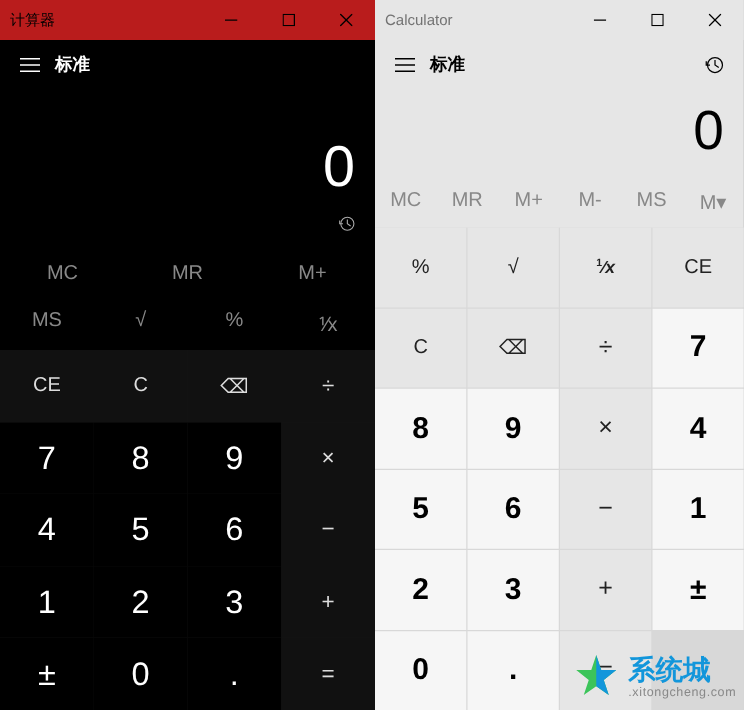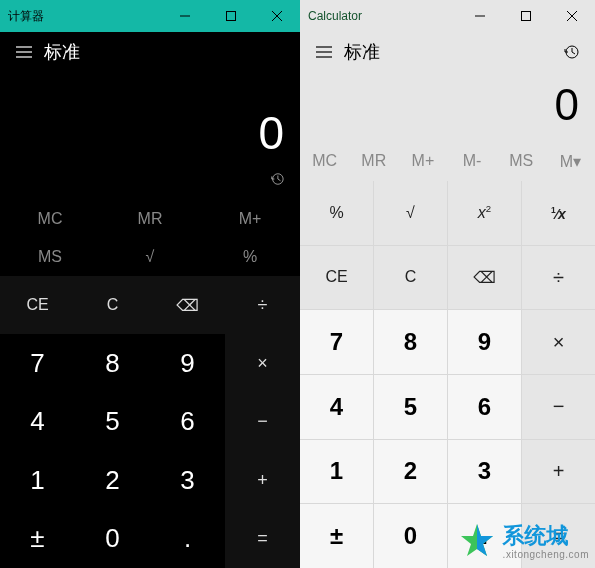--- a/index.html
+++ b/index.html
@@ -3,34 +3,34 @@
 <meta charset="utf-8">
 <style>
   * { box-sizing: border-box; margin: 0; padding: 0; font-family: "Segoe UI", "Microsoft YaHei", sans-serif; }
   body { width: 595px; height: 568px; display: flex; overflow: hidden; background: #fff; position: relative; }
   .window { display: flex; flex-direction: column; height: 100%; }
   .window.dark { width: 300px; background: #000; color: #fff; }
   .window.light { width: 295px; background: #e6e6e6; color: #000; }
 
   
   .titlebar { display: flex; align-items: center; height: 32px; font-size: 12px; }
-  .dark .titlebar { background: #14b8a6; color: #000; }
-  .light .titlebar { background: #e6e6e6; color: #14532d; }
+  .dark .titlebar { background: #b91c1c; color: #000; }
+  .light .titlebar { background: #e6e6e6; color: #737373; }
   .titlebar .title { padding-left: 8px; flex: 1; }
   .titlebar .winbtns { display: flex; }
   .titlebar .winbtn { width: 46px; height: 32px; display: flex; align-items: center; justify-content: center; }
   .titlebar .winbtn svg { width: 10px; height: 10px; stroke: #000; stroke-width: 1; fill: none; }
 
   
   .modebar { display: flex; align-items: center; height: 40px; padding: 0 8px; }
   .modebar .hamburger { width: 32px; height: 32px; display: flex; align-items: center; justify-content: center; }
   .modebar .hamburger svg { width: 16px; height: 12px; }
   .dark .hamburger svg line { stroke: #fff; stroke-width: 1.2; }
   .light .hamburger svg line { stroke: #000; stroke-width: 1.2; }
-  .modebar .mode { font-size: 18px; font-weight: 400; margin-left: 4px; flex: 1; }
+  .modebar .mode { font-size: 14px; font-weight: 700; margin-left: 4px; flex: 1; }
   .modebar .history { width: 32px; height: 32px; display: flex; align-items: center; justify-content: center; }
   .modebar .history svg { width: 16px; height: 16px; fill: none; }
   .light .history svg { stroke: #000; }
 
   
   .display { text-align: right; padding: 8px 16px 12px; font-weight: 300; }
   .dark .display { font-size: 46px; min-height: 100px; display:flex; align-items:flex-end; justify-content:flex-end;}
   .light .display { font-size: 44px; min-height: 70px; display:flex; align-items:flex-end; justify-content:flex-end;}
   .dark .subhist { height: 28px; display:flex; justify-content:flex-end; padding-right:16px; }
   .dark .subhist svg { width:14px; height:14px; stroke:#aaa; fill:none; }
@@ -114,20 +114,21 @@
 
   <div class="memrow">
     <div class="mem">MC</div>
     <div class="mem">MR</div>
     <div class="mem">M+</div>
   </div>
   <div class="memrow">
     <div class="mem">MS</div>
     <div class="mem">√</div>
     <div class="mem">%</div>
+    <div class="mem">⅟x</div>
   </div>
 
   <div class="grid">
     <div class="cell ctrl">CE</div>
     <div class="cell ctrl">C</div>
     <div class="cell ctrl">⌫</div>
     <div class="cell op">÷</div>
 
     <div class="cell num">7</div>
     <div class="cell num">8</div>
@@ -199,23 +200,20 @@
     <div class="mem">MR</div>
     <div class="mem">M+</div>
     <div class="mem">M-</div>
     <div class="mem">MS</div>
     <div class="mem">M▾</div>
   </div>
 
   <div class="grid">
     <div class="cell fn">%</div>
     <div class="cell fn">√</div>
-    <div class="cell fn">
-        <span><i>x</i><sup>2</sup></span>
-      </div>
     <div class="cell fn">
         <span class="frac"><sup>1</sup>⁄<i>x</i></span>
       </div>
 
     <div class="cell ctrl">CE</div>
     <div class="cell ctrl">C</div>
     <div class="cell ctrl">⌫</div>
     <div class="cell op">÷</div>
 
     <div class="cell num">7</div>

